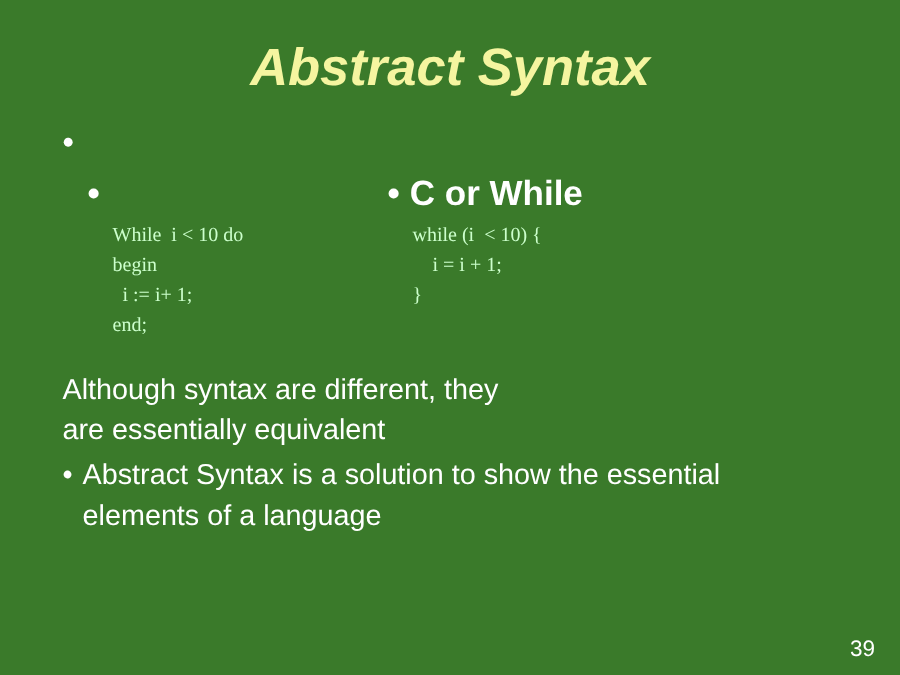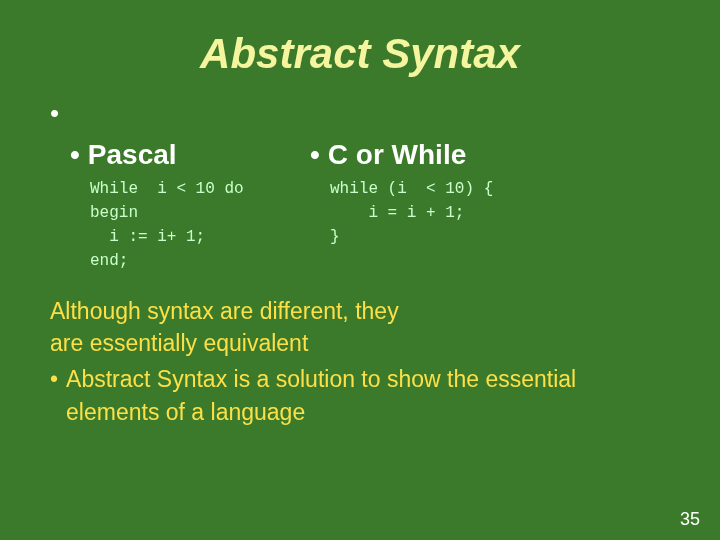--- a/index.html
+++ b/index.html
@@ -38,21 +38,21 @@
       display: flex;
       align-items: flex-start;
     }
 
     .bullet-main .bullet-dot {
       margin-right: 10px;
       font-size: 26px;
     }
 
     .code-block {
-      font-family: Liberation Mono, monospace;
+      font-family: Liberation Serif, serif;
       font-size: 16px;
       color: #ccffcc;
       margin-left: 20px;
       line-height: 1.5;
       white-space: pre;
     }
 
     .code-pair {
       display: flex;
       flex-direction: row;
@@ -82,21 +82,21 @@
     .pascal-col {
       min-width: 220px;
     }
 
     .java-col {
       min-width: 240px;
     }
 
     .bottom-text {
       font-size: 23px;
-      color: #fde047;
+      color: #ffffff;
       line-height: 1.4;
       margin-top: 6px;
       flex: 1;
     }
 
     .bottom-text .bullet-item {
       display: flex;
       align-items: flex-start;
       margin-top: 4px;
     }
@@ -121,21 +121,20 @@
   <div class="title">Abstract Syntax</div>
 
   <div class="bullet-main">
     <span class="bullet-dot">•</span>
   </div>
 
   <div class="code-pair">
     <div class="code-column pascal-col">
       <div class="code-label">
         <span class="bullet-dot">•</span>
-        <span>Pascal</span>
       </div>
       <div class="code-block">While  i &lt; 10 do
 begin
   i := i+ 1;
 end;</div>
     </div>
 
     <div class="code-column java-col">
       <div class="code-label">
         <span class="bullet-dot">•</span>
@@ -152,13 +151,13 @@
 are essentially equivalent</div>
     <div class="bullet-item">
       <span class="bullet-dot">•</span>
       <span>Abstract Syntax is a solution to show
 the essential elements of a language</span>
     </div>
   </div>
 
 </div>
 
-<div class="page-number">35</div>
+<div class="page-number">39</div>
 
 </body></html>

